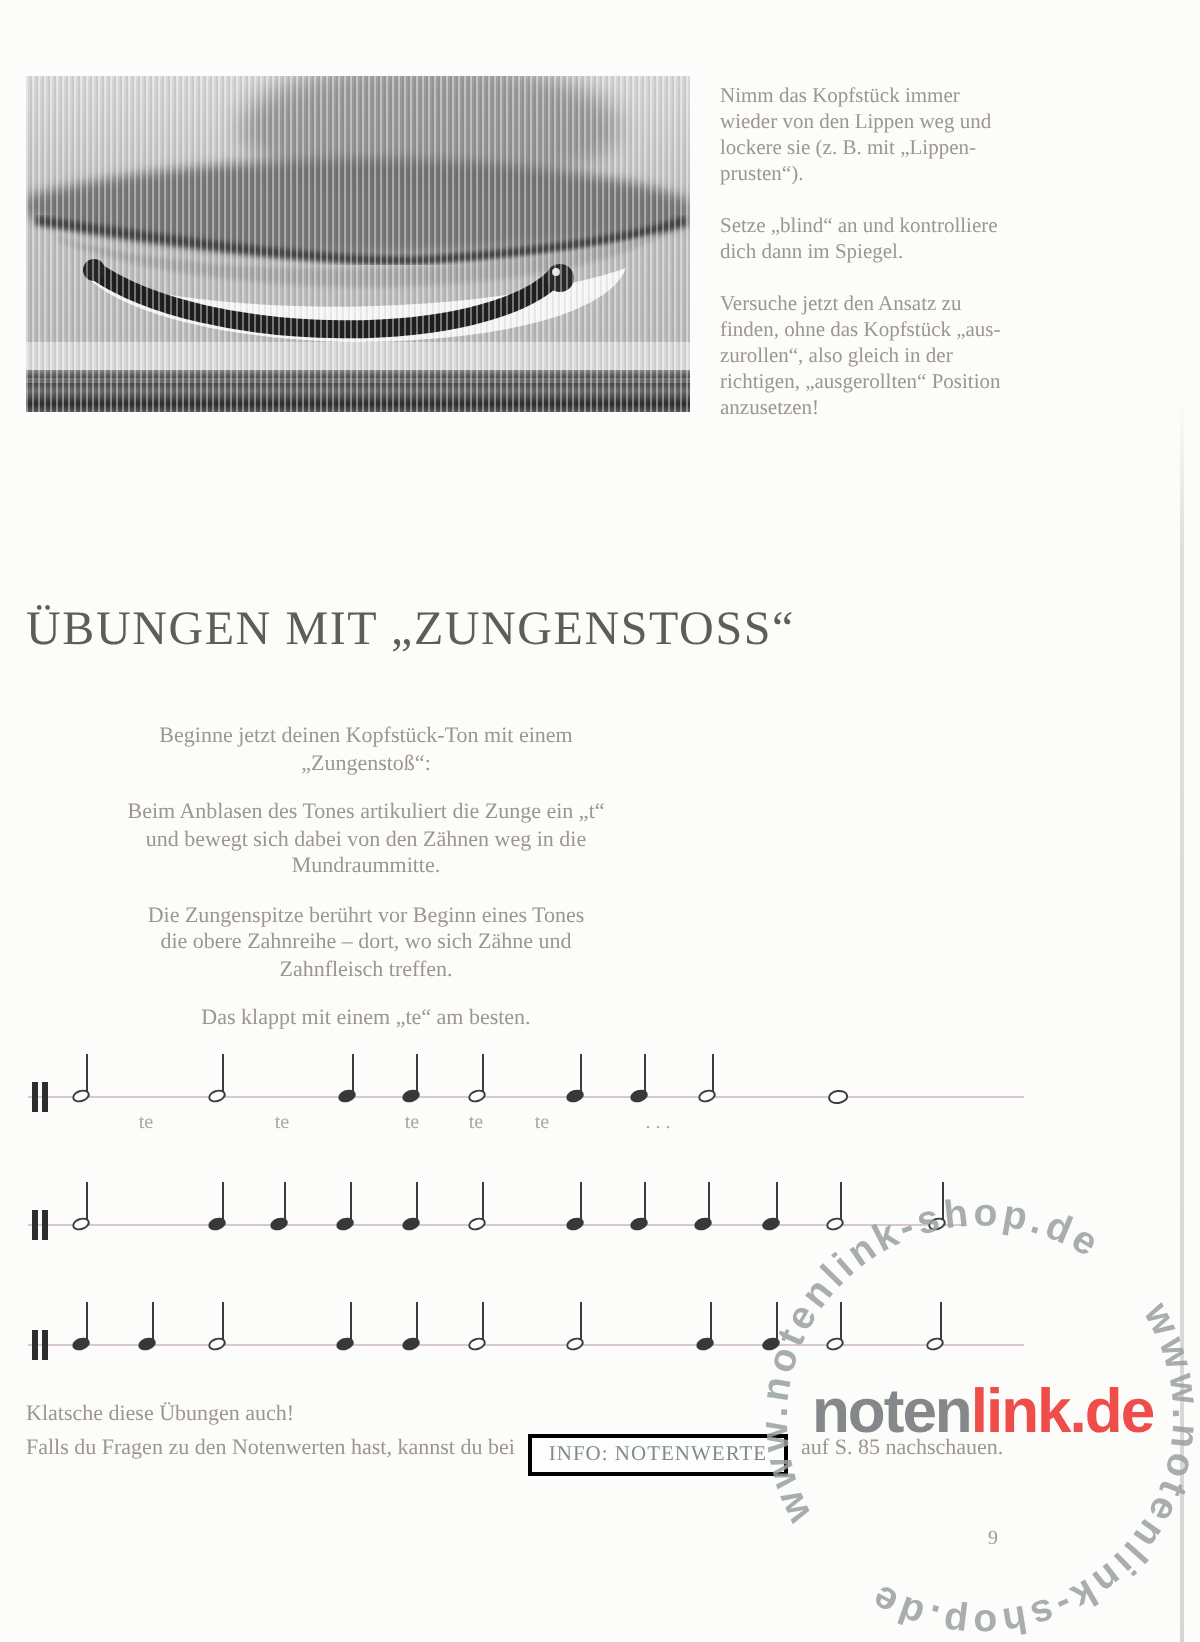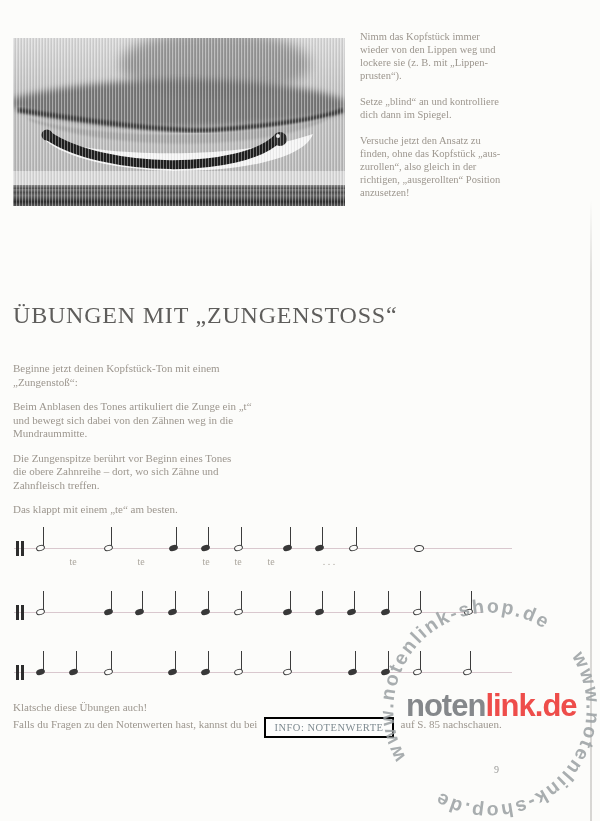--- a/index.html
+++ b/index.html
@@ -7,32 +7,32 @@
        font-family:"Liberation Serif", serif;}
   .page{position:absolute;inset:0;}
 
   
   .photo{position:absolute;left:13px;top:38px;width:332px;height:168px;overflow:hidden;background:#c6c6c6;}
   .photo svg{position:absolute;inset:0;}
   .photo .stripes{position:absolute;inset:0;
      background:repeating-linear-gradient(90deg, rgba(255,255,255,.38) 0 1px, rgba(0,0,0,0) 1px 2px, rgba(0,0,0,.06) 2px 3px);}
 
   
-  .col-right{position:absolute;left:360px;top:30px;width:178px;color:#9c968e;
+  .col-right{position:absolute;left:360px;top:42px;width:178px;color:#9c968e;
      font-size:10.5px;line-height:13px;}
   .col-right .para{margin:0 0 13px 0;white-space:pre-line;}
 
   
   .heading{position:absolute;left:13px;top:302px;margin:0;font-size:24px;font-weight:500;
      letter-spacing:.8px;color:#5e5d5b;font-family:"Liberation Serif",serif;}
 
   
   .body-col{position:absolute;left:13px;top:362px;width:340px;color:#9c968e;
      font-size:11px;line-height:13.5px;}
-  .body-col .para{margin:0 0 11px 0;white-space:pre-line;}
+  .body-col .para{margin:0 0 11px 0;white-space:pre-line;text-align:center;}
 
   
   .music{position:absolute;inset:0;}
   .staff-line{position:absolute;height:1px;background:#d9c8ce;}
   .begin-bar{position:absolute;width:3px;height:15px;background:#2d2d2d;}
   .note{position:absolute;width:9px;height:6px;margin-left:-4.5px;margin-top:-3.5px;}
   .note .head{position:absolute;left:0;top:0;width:9px;height:6px;border-radius:50%;
      transform:rotate(-18deg);box-sizing:border-box;}
   .note.quarter .head{background:#383838;}
   .note.half .head{border:1.4px solid #3c3c3c;background:#fcfcfa;}

